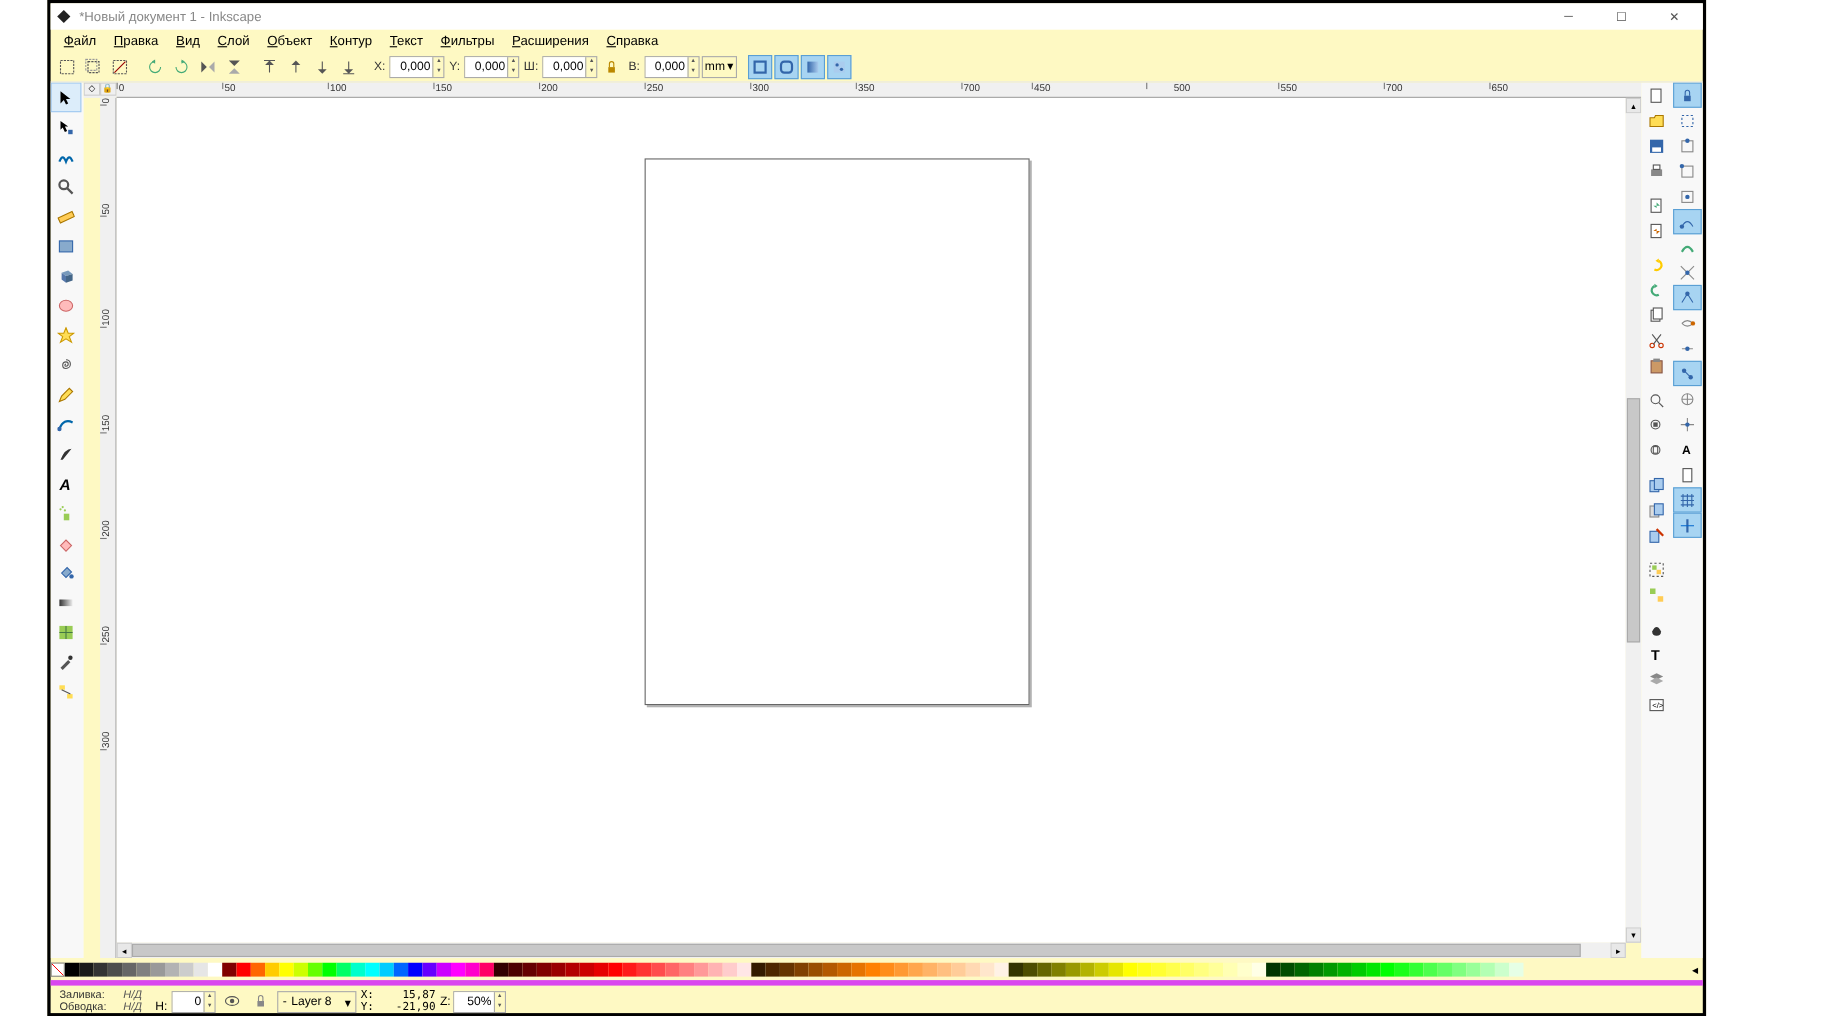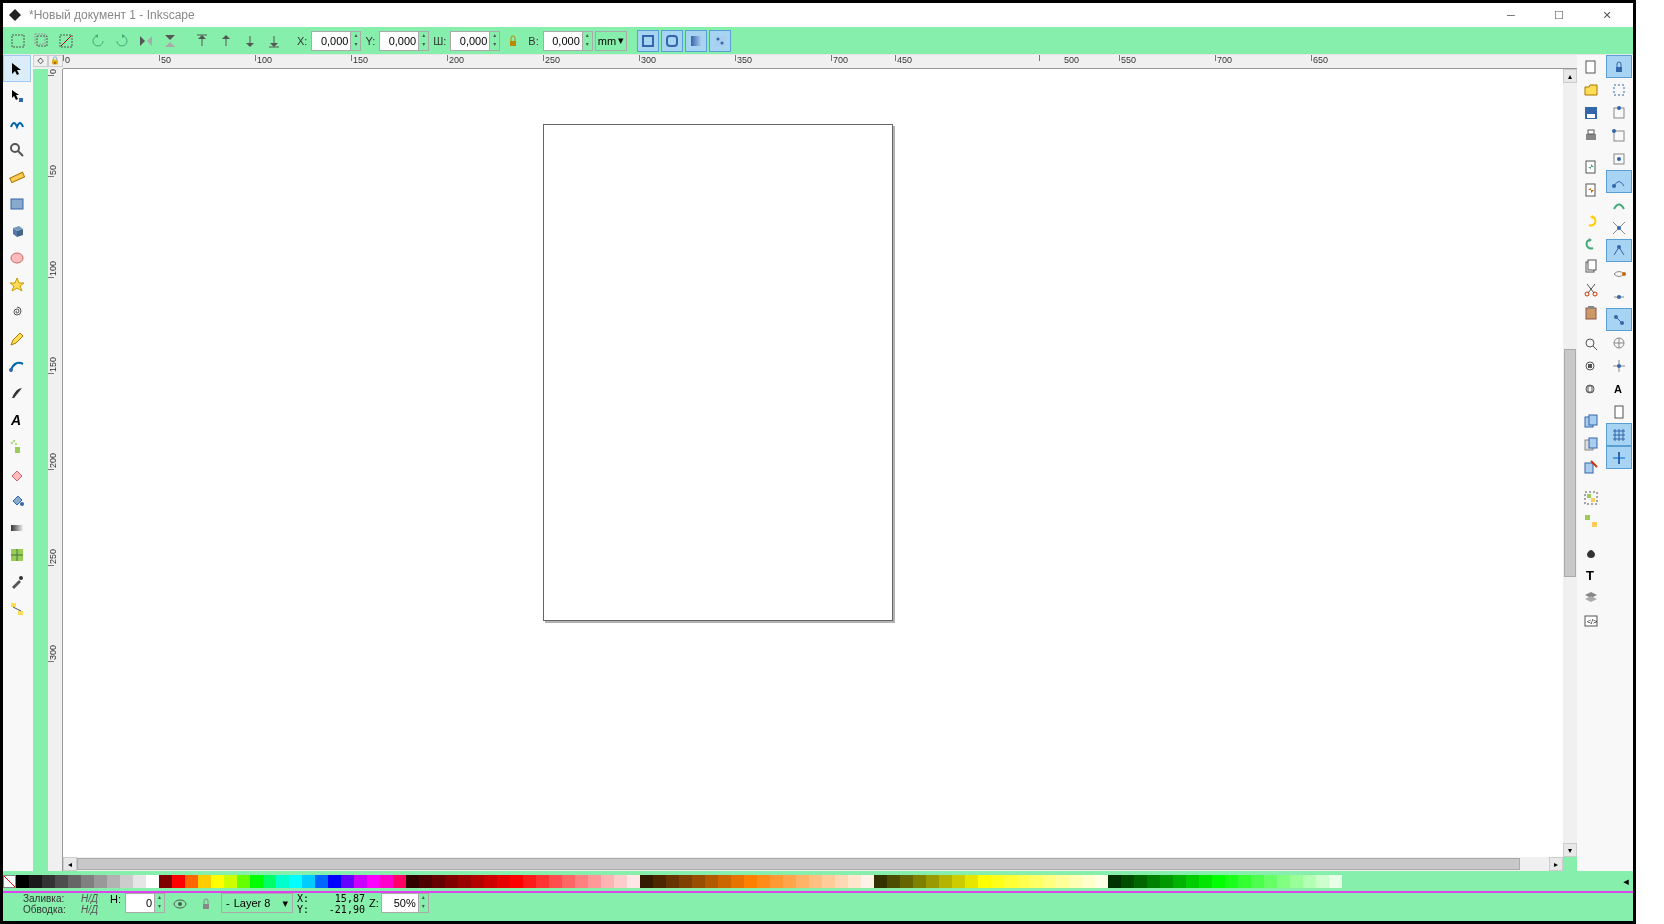--- a/index.html
+++ b/index.html
@@ -1,17 +1,17 @@
 <!DOCTYPE html>
 <html><head>
 <meta charset="utf-8">
 <style>
 * { margin: 0; padding: 0; box-sizing: border-box; }
 body { font-family: "Segoe UI", Tahoma, sans-serif; font-size: 11px; background: #fff; overflow: hidden; }
-.window { width: 1636px; height: 924px; border: 3px solid #000; display: flex; flex-direction: column; background: #86efac; }
+.window { width: 1508px; height: 924px; border: 3px solid #000; display: flex; flex-direction: column; background: #fef9c3; margin-left: 43px; }
 .titlebar { height: 24px; display: flex; align-items: center; background: #fff; padding: 0 4px; }
 .titlebar .app-icon { width: 16px; height: 16px; margin-right: 6px; }
 .titlebar .title { color: #888; font-size: 12px; flex: 1; }
 .titlebar .win-btns { display: flex; gap: 20px; margin-right: 8px; }
 .titlebar .win-btn { width: 28px; height: 20px; display: flex; align-items: center; justify-content: center; color: #555; }
 .menubar { height: 20px; display: flex; align-items: center; padding: 0 6px; gap: 4px; }
 .menubar .menu-item { padding: 2px 6px; color: #000; font-size: 12px; cursor: default; }
 .menubar .menu-item::first-letter { text-decoration: underline; }
 .toolbar { height: 28px; display: flex; align-items: center; padding: 2px 4px; gap: 2px; border-bottom: 1px solid #e6e6e6; }
 .tb-btn { width: 22px; height: 22px; display: flex; align-items: center; justify-content: center; border: 1px solid transparent; }
@@ -42,21 +42,21 @@
 .scroll-track { flex: 1; background: #f0f0f0; position: relative; }
 .scroll-thumb { position: absolute; background: #c8c8c8; border: 1px solid #aaa; }
 .right-panels { width: 56px; display: flex; }
 .right-col { width: 28px; display: flex; flex-direction: column; background: #f8f8f8; }
 .panel-btn { width: 26px; height: 23px; display: flex; align-items: center; justify-content: center; border: 1px solid transparent; margin: 0 1px; }
 .panel-btn.active { background: #a7d4f2; border: 1px solid #5a9fd4; }
 .palette-row { height: 20px; display: flex; align-items: center; }
 .palette-colors { flex: 1; display: flex; overflow: hidden; }
 .palette-swatch { width: 13px; height: 13px; flex-shrink: 0; }
 .palette-none { width: 13px; height: 13px; border: 1px solid #888; background: linear-gradient(to top right, #fff 47%, red 47%, red 53%, #fff 53%); }
-.status-bar { height: 30px; display: flex; align-items: flex-start; padding: 0 20px; font-size: 11px; gap: 4px; border-top: 2px solid #d946ef; }
+.status-bar { height: 30px; display: flex; align-items: flex-end; padding: 0 8px; font-size: 11px; gap: 4px; border-top: 5px solid #d946ef; }
 .status-fill { display: flex; flex-direction: column; font-size: 10px; line-height: 11px; }
 .status-fill .row { display: flex; gap: 6px; }
 .status-fill .lbl { color: #333; width: 52px; }
 .status-fill .val { font-style: italic; color: #555; }
 .layer-select { height: 20px; border: 1px solid #aaa; display: flex; align-items: center; padding: 0 4px; gap: 4px; }
 .status-msg { flex: 1; color: #333; padding-left: 6px; border-left: 1px solid #ccc; }
 .coord-block { display: flex; flex-direction: column; font-size: 10px; line-height: 11px; font-family: monospace; }
 .coord-block .row { display: flex; }
 .coord-block .lbl { width: 18px; }
 .coord-block .val { text-align: right; width: 50px; }
@@ -73,20 +73,32 @@
         <polygon points="8,2 14,8 8,14 2,8" fill="#222"></polygon>
       </svg>
     <span class="title">*Новый документ 1 - Inkscape</span>
     <div class="win-btns">
       <div class="win-btn">─</div>
       <div class="win-btn">☐</div>
       <div class="win-btn">✕</div>
     </div>
   </div>
 
+  <div class="menubar">
+    <span class="menu-item">Файл</span>
+    <span class="menu-item">Правка</span>
+    <span class="menu-item">Вид</span>
+    <span class="menu-item">Слой</span>
+    <span class="menu-item">Объект</span>
+    <span class="menu-item">Контур</span>
+    <span class="menu-item">Текст</span>
+    <span class="menu-item">Фильтры</span>
+    <span class="menu-item">Расширения</span>
+    <span class="menu-item">Справка</span>
+  </div>
 
   <div class="toolbar">
     <div class="tb-btn">
         <svg class="ico" viewBox="0 0 16 16">
           <rect x="2" y="2" width="12" height="12" fill="none" stroke="#555" stroke-dasharray="2,1"></rect>
         </svg>
       </div>
     <div class="tb-btn">
         <svg class="ico" viewBox="0 0 16 16">
           <rect x="3" y="3" width="10" height="10" fill="none" stroke="#555" stroke-dasharray="2,1"></rect>
@@ -364,21 +376,21 @@
           <div class="ruler-h-tick" style="left: 0px;">0</div>
           <div class="ruler-h-tick" style="left: 96px;">50</div>
           <div class="ruler-h-tick" style="left: 192px;">100</div>
           <div class="ruler-h-tick" style="left: 288px;">150</div>
           <div class="ruler-h-tick" style="left: 384px;">200</div>
           <div class="ruler-h-tick" style="left: 480px;">250</div>
           <div class="ruler-h-tick" style="left: 576px;">300</div>
           <div class="ruler-h-tick" style="left: 672px;">350</div>
           <div class="ruler-h-tick" style="left: 768px;">700</div>
           <div class="ruler-h-tick" style="left: 832px;">450</div>
-          <div class="ruler-h-tick" style="left: 976px; padding-left: 24px;">500</div>
+          <div class="ruler-h-tick" style="left: 936px; padding-left: 24px;">500</div>
           <div class="ruler-h-tick" style="left: 1056px;">550</div>
           <div class="ruler-h-tick" style="left: 1152px;">700</div>
           <div class="ruler-h-tick" style="left: 1248px;">650</div>
         </div>
       <div class="ruler-v" id="ruler-v">
           <div class="ruler-v-tick" style="top: 0px;">0</div>
           <div class="ruler-v-tick" style="top: 96px;">50</div>
           <div class="ruler-v-tick" style="top: 192px;">100</div>
           <div class="ruler-v-tick" style="top: 288px;">150</div>
           <div class="ruler-v-tick" style="top: 384px;">200</div>

